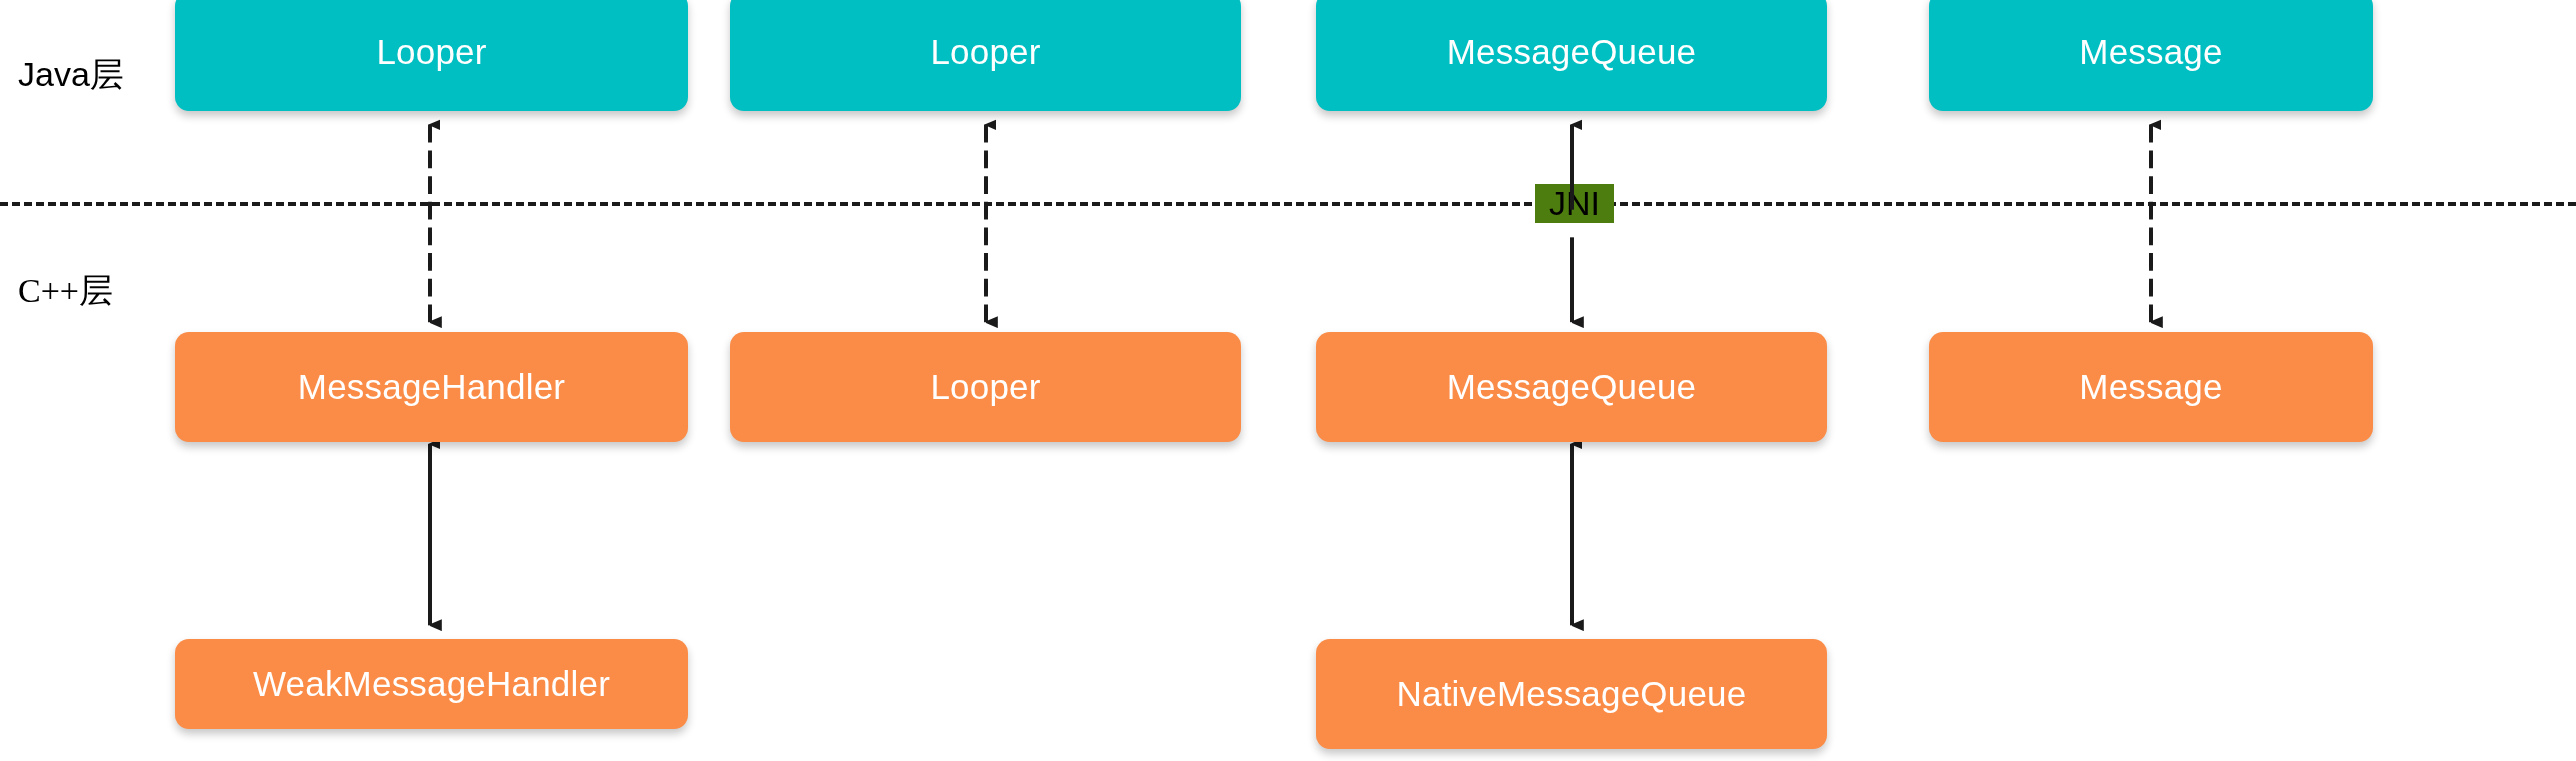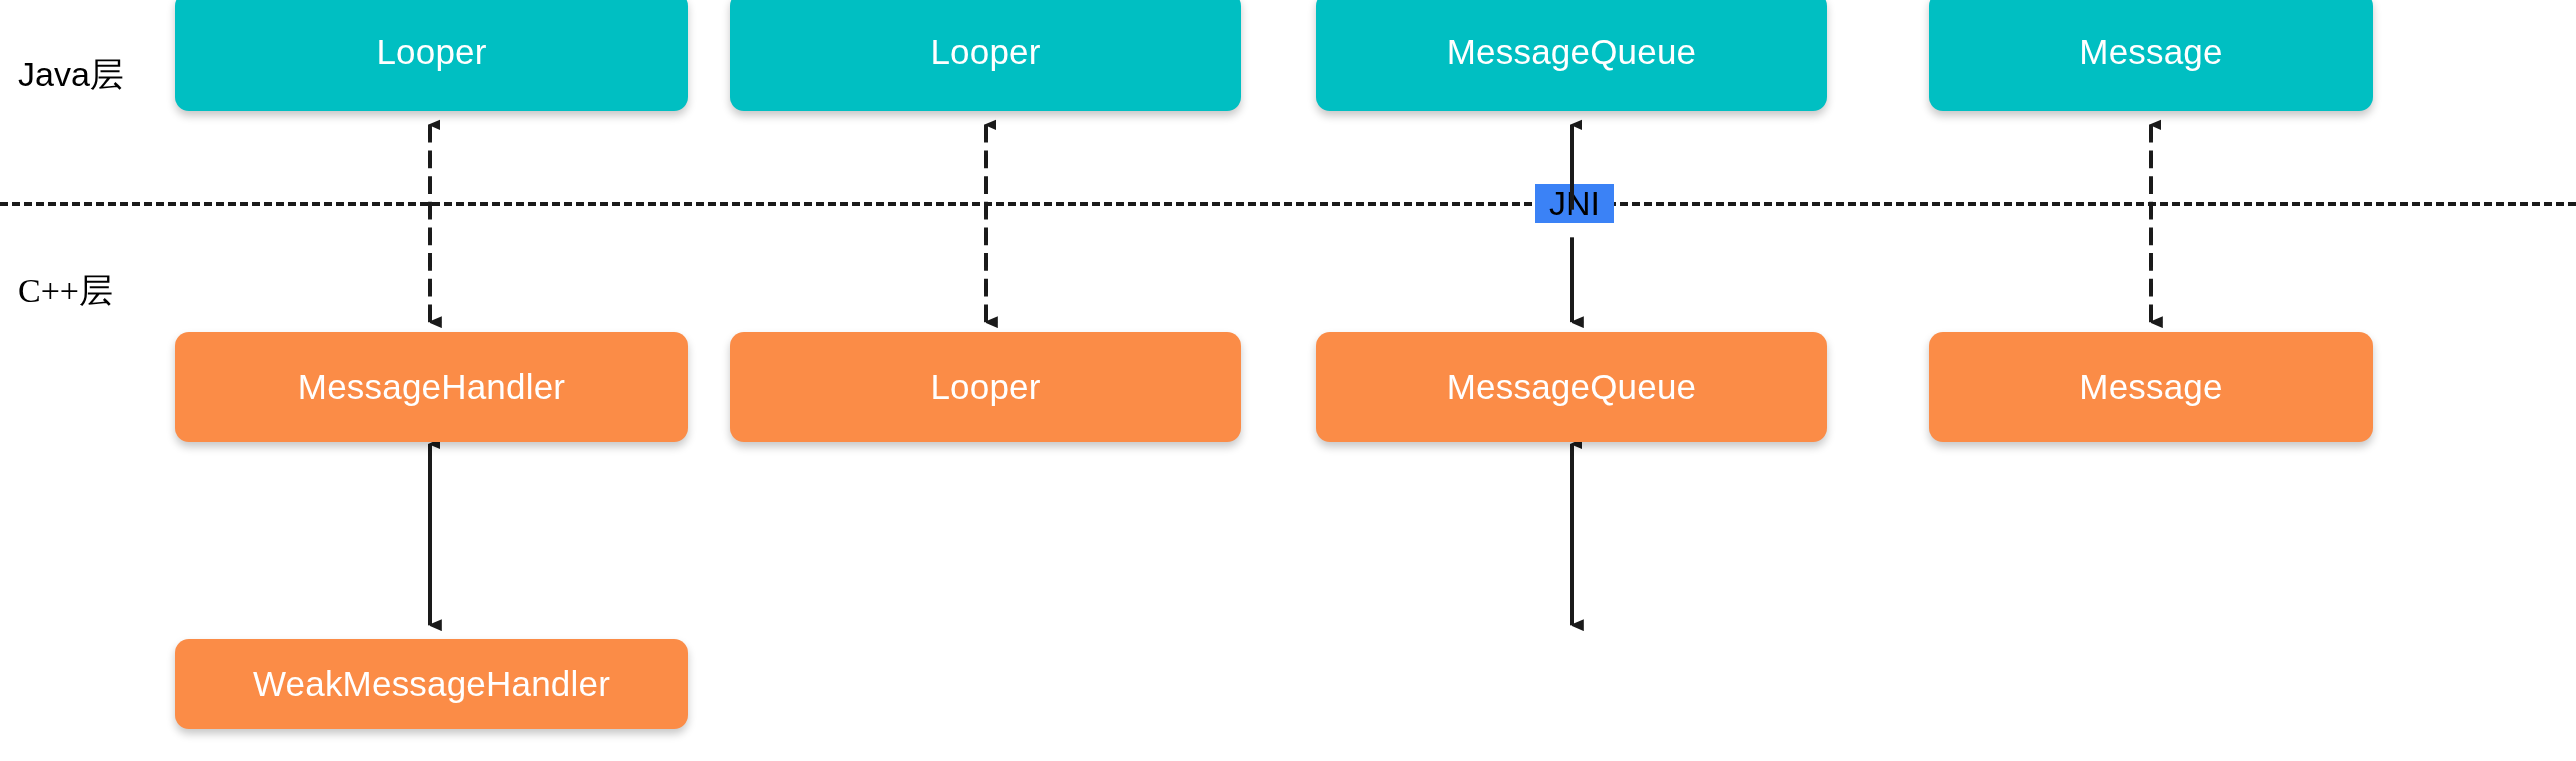--- a/index.html
+++ b/index.html
@@ -37,21 +37,21 @@
     width: 2576px;
     height: 0;
     border-top: 4px dashed #1a1a1a;
   }
   #jni-label {
     position: absolute;
     left: 1535px;
     top: 184px;
     font-size: 34px;
     color: #000000;
-    background: #3b82f6;
+    background: #4d7c0f;
     padding: 0 14px;
     line-height: 1.15;
     white-space: nowrap;
   }
 
   
   .node {
     position: absolute;
     display: flex;
     align-items: center;
@@ -206,15 +206,18 @@
   </div>
 
   <div class="node cpp" style="left:1929px; top:332px; width:444px; height:110px;">
     <span>Message</span>
   </div>
 
   <div class="node cpp" style="left:175px; top:639px; width:513px; height:90px;">
     <span>WeakMessageHandler</span>
   </div>
 
+  <div class="node cpp" style="left:1316px; top:639px; width:511px; height:110px;">
+    <span>NativeMessageQueue</span>
+  </div>
 
 </div>
 
 
 </body></html>

